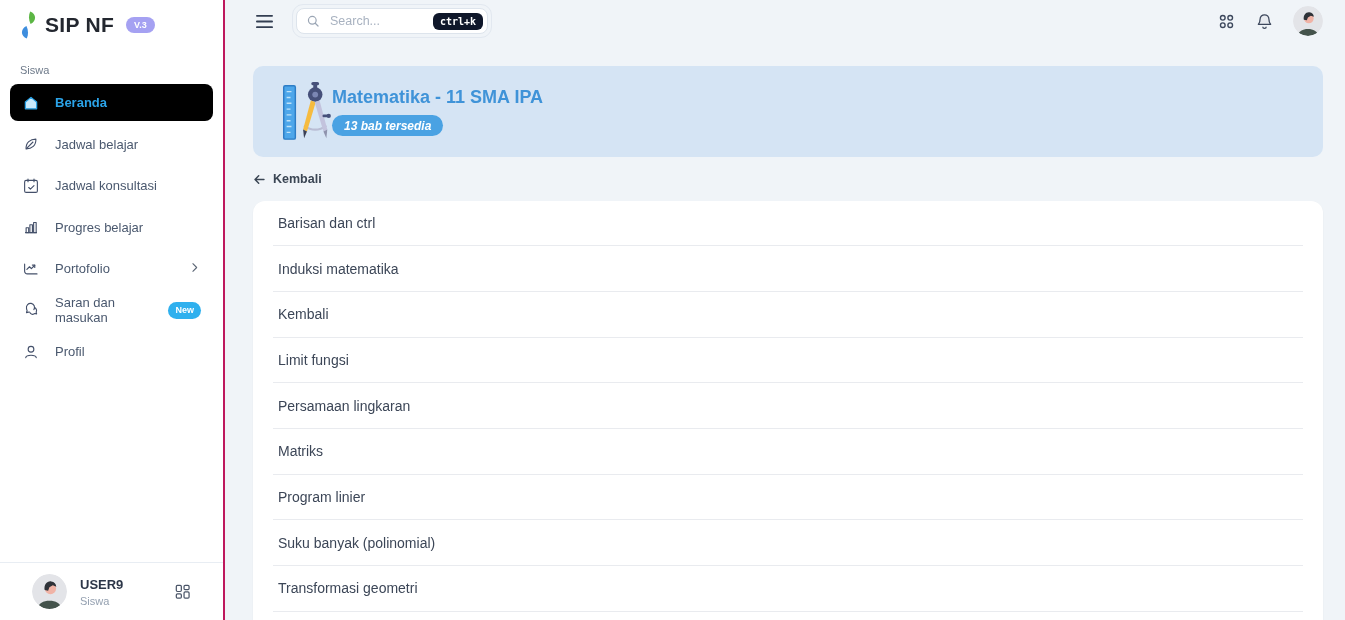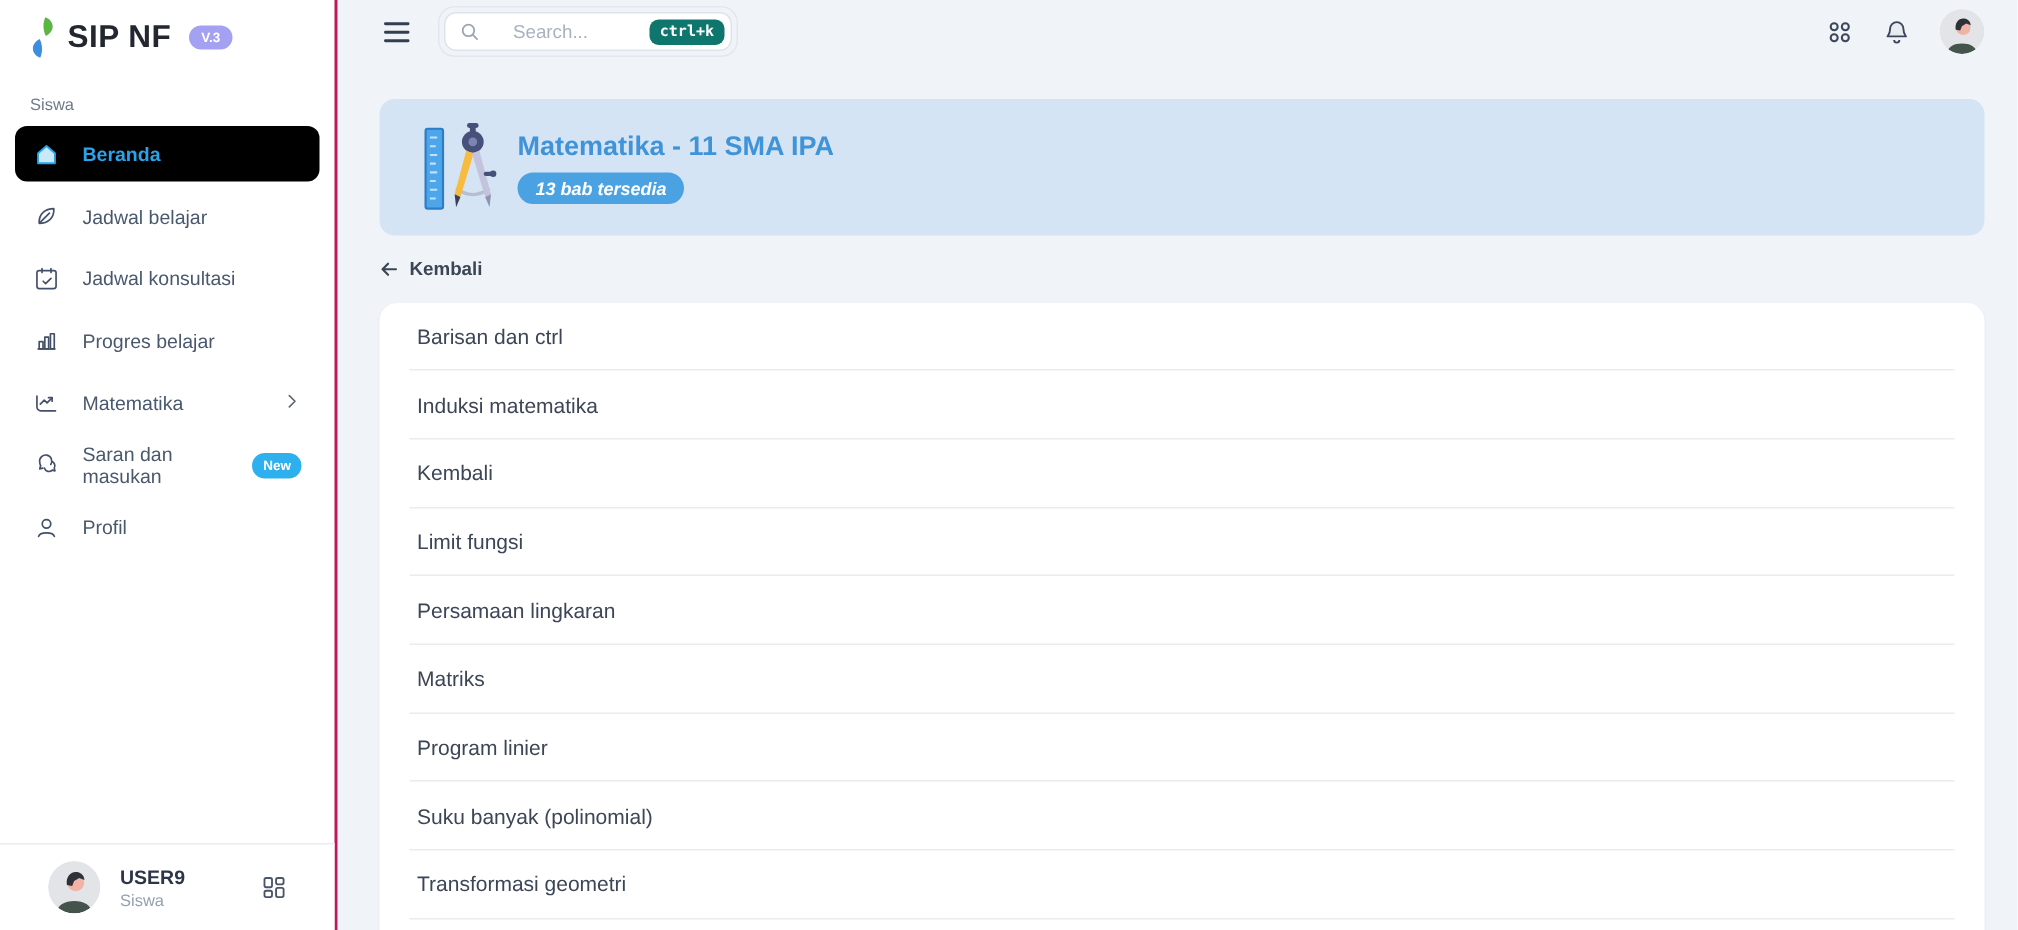--- a/index.html
+++ b/index.html
@@ -30,31 +30,31 @@
   .user-role { font-size:11px; color:#94a0b0; margin-top:3px; }
   .footer-grid { margin-left:auto; cursor:pointer; display:flex; }
   .footer-grid svg { width:17px; height:17px; stroke:#4a5568; }
 
   
   .main { flex:1; padding:0 22px 0 28px; position:relative; }
   .topbar { height:42px; display:flex; align-items:center; }
   .hamburger { background:none; border:none; cursor:pointer; display:flex; padding:2px; }
   .hamburger svg { width:19px; height:17px; stroke:#333e52; }
   .search-wrap { margin-left:16px; width:200px; border:1px solid #e2e8f0; border-radius:11px; padding:3px; }
-  .search-inner { display:flex; align-items:center; gap:22px; background:#fff; border:1px solid #dde4ec; border-radius:8px; height:26px; padding:0 4px 0 9px; }
+  .search-inner { display:flex; align-items:center; gap:10px; background:#fff; border:1px solid #dde4ec; border-radius:8px; height:26px; padding:0 4px 0 9px; }
   .search-inner svg { width:14px; height:14px; stroke:#9aa5b4; flex-shrink:0; }
   .search-input { border:none; outline:none; flex:1; min-width:0; font-size:12.5px; color:#3c4657; background:transparent; font-family:"Liberation Sans", sans-serif; }
   .search-input::placeholder { color:#a8b2c0; }
-  .kbd-badge { background:#0f766e; color:#fff; font-family:"DejaVu Sans Mono", monospace; font-size:10px; font-weight:700; padding:3px 7px; border-radius:6px; }
+  .kbd-badge { background:#0f172a; color:#fff; font-family:"DejaVu Sans Mono", monospace; font-size:10px; font-weight:700; padding:3px 7px; border-radius:6px; }
   .topbar-right { margin-left:auto; display:flex; align-items:center; gap:19px; }
   .icon-btn { background:none; border:none; cursor:pointer; display:flex; padding:0; }
   .icon-btn svg { width:19px; height:19px; stroke:#3c475c; }
 
   
-  .course-card { margin-top:24px; background:#d5e4f4; border-radius:10px; height:91px; display:flex; align-items:center; padding:0 27px; gap:13px; }
+  .course-card { margin-top:24px; background:#d5e4f4; border-radius:10px; height:91px; display:flex; align-items:center; padding:0 27px; }
   .tools-icon { width:52px; height:62px; flex-shrink:0; }
   .course-title { font-size:18px; font-weight:700; color:#3f93d8; }
   .course-badge { display:inline-block; margin-top:7px; background:#4aa2e3; color:#fff; font-style:italic; font-weight:700; font-size:12px; padding:3.5px 12px; border-radius:11px; }
 
   .back-row { margin-top:15px; display:inline-flex; align-items:center; gap:7px; font-size:12.5px; font-weight:700; color:#3b4654; cursor:pointer; }
   .back-row svg { width:13px; height:13px; stroke:#3b4654; }
 
   
   .list-card { margin-top:11px; background:#ffffff; border-radius:12px; height:600px; box-shadow:0 1px 2px rgba(15,23,42,.05); padding:0 20px; }
   .chapter-list { list-style:none; }
@@ -107,21 +107,21 @@
             <rect x="15.5" y="6" width="3.4" height="13.5"></rect>
           </svg>
         <span>Progres belajar</span>
       </li>
       <li class="nav-item">
         <svg viewBox="0 0 24 24" fill="none" stroke-width="1.5" stroke-linecap="round" stroke-linejoin="round">
             <path d="M3.5 5.5v9.5a3.5 3.5 0 0 0 3.5 3.5H20"></path>
             <path d="m6.5 12.5 3.5-3.5 2.5 2.5 4.5-4.5"></path>
             <path d="M13.8 6.8H17v3.2"></path>
           </svg>
-        <span>Matematika</span>
+        <span>Portofolio</span>
         <span class="chevron"><svg viewBox="0 0 24 24" fill="none" stroke-width="2" stroke-linecap="round" stroke-linejoin="round">
               <path d="m9 5 7 7-7 7"></path>
             </svg></span>
       </li>
       <li class="nav-item">
         <svg viewBox="0 0 24 24" fill="none" stroke-width="1.5" stroke-linecap="round" stroke-linejoin="round">
             <path d="M15.8 11.5A5.4 5.4 0 1 0 6 9.6c0 1 .3 2 .8 2.8L6 15.5l2.7-.7"></path>
             <path d="M10.2 14.8a4.2 4.2 0 0 0 6.9 1.8l2.4.6-.6-2.4a4.2 4.2 0 0 0-2.3-6"></path>
           </svg>
         <span>Saran dan masukan</span>

